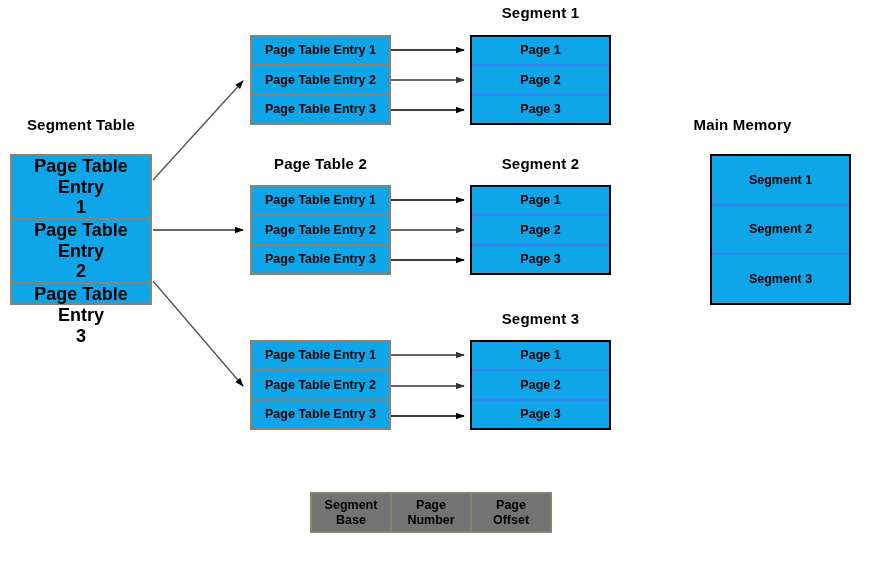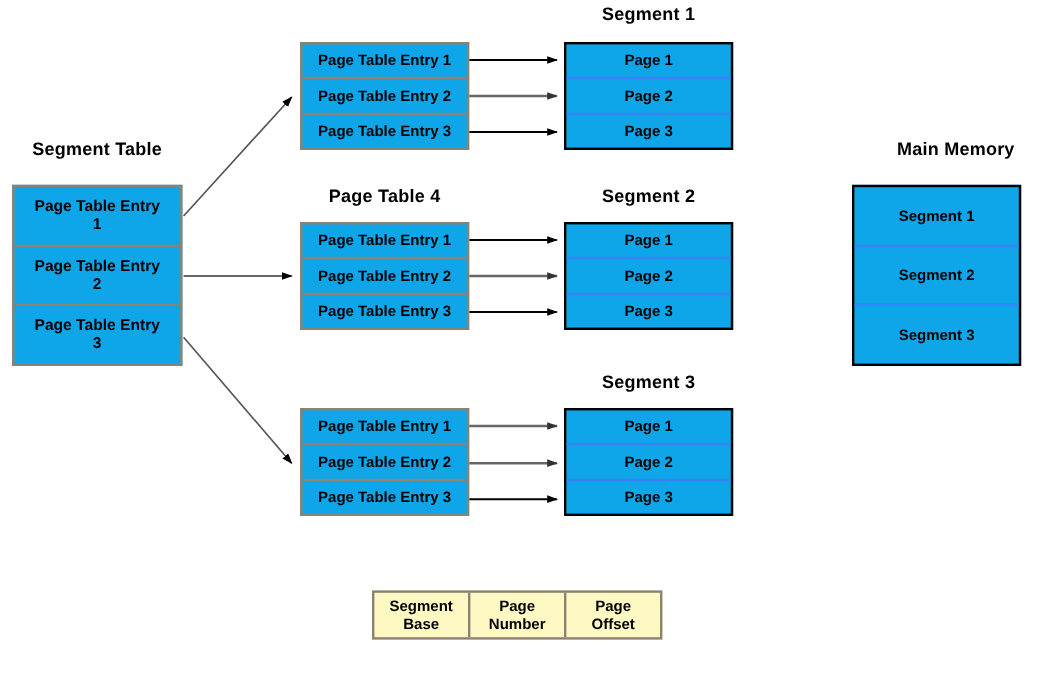--- a/index.html
+++ b/index.html
@@ -57,28 +57,28 @@
     white-space: pre-line;
   }
   .box.gray-border .cell + .cell {
     border-top: 2px solid #8c8273;
   }
   .box.black-border .cell + .cell {
     border-top: 2px solid #3b82f6;
   }
   
   #segment-table .cell {
-    font-size: 13px;
+    font-size: 18px;
     text-align: center;
   }
   
   #logical-address-table {
     position: absolute;
     box-sizing: border-box;
-    background: #fef9c3;
+    background: #737373;
     border: 2px solid #8c8273;
     display: flex;
     flex-direction: row;
   }
   #logical-address-table .la-cell {
     flex: 1 1 0;
     display: flex;
     align-items: center;
     justify-content: center;
     text-align: center;
@@ -149,21 +149,21 @@
     <div class="cell">Page Table Entry 3</div>
   </div>
 
   <div class="title" style="left:470px; top:4px; width:141px;">Segment 1</div>
   <div class="box black-border" style="left:470px; top:35px; width:141px; height:90px;">
     <div class="cell">Page 1</div>
     <div class="cell">Page 2</div>
     <div class="cell">Page 3</div>
   </div>
 
-  <div class="title" style="left:250px; top:155px; width:141px;">Page Table 4</div>
+  <div class="title" style="left:250px; top:155px; width:141px;">Page Table 2</div>
   <div class="box gray-border" style="left:250px; top:185px; width:141px; height:90px;">
     <div class="cell">Page Table Entry 1</div>
     <div class="cell">Page Table Entry 2</div>
     <div class="cell">Page Table Entry 3</div>
   </div>
 
   <div class="title" style="left:470px; top:155px; width:141px;">Segment 2</div>
   <div class="box black-border" style="left:470px; top:185px; width:141px; height:90px;">
     <div class="cell">Page 1</div>
     <div class="cell">Page 2</div>
@@ -176,21 +176,21 @@
     <div class="cell">Page Table Entry 3</div>
   </div>
 
   <div class="title" style="left:470px; top:310px; width:141px;">Segment 3</div>
   <div class="box black-border" style="left:470px; top:340px; width:141px; height:90px;">
     <div class="cell">Page 1</div>
     <div class="cell">Page 2</div>
     <div class="cell">Page 3</div>
   </div>
 
-  <div class="title" style="left:726px; top:116px; width:141px;">Main Memory</div>
+  <div class="title" style="left:672px; top:116px; width:141px;">Main Memory</div>
   <div class="box black-border" style="left:710px; top:154px; width:141px; height:151px;">
     <div class="cell">Segment 1</div>
     <div class="cell">Segment 2</div>
     <div class="cell">Segment 3</div>
   </div>
 
   <div id="logical-address-table" style="left:310px; top:492px; width:242px; height:41px;">
     <div class="la-cell">Segment
 Base</div>
     <div class="la-cell">Page

